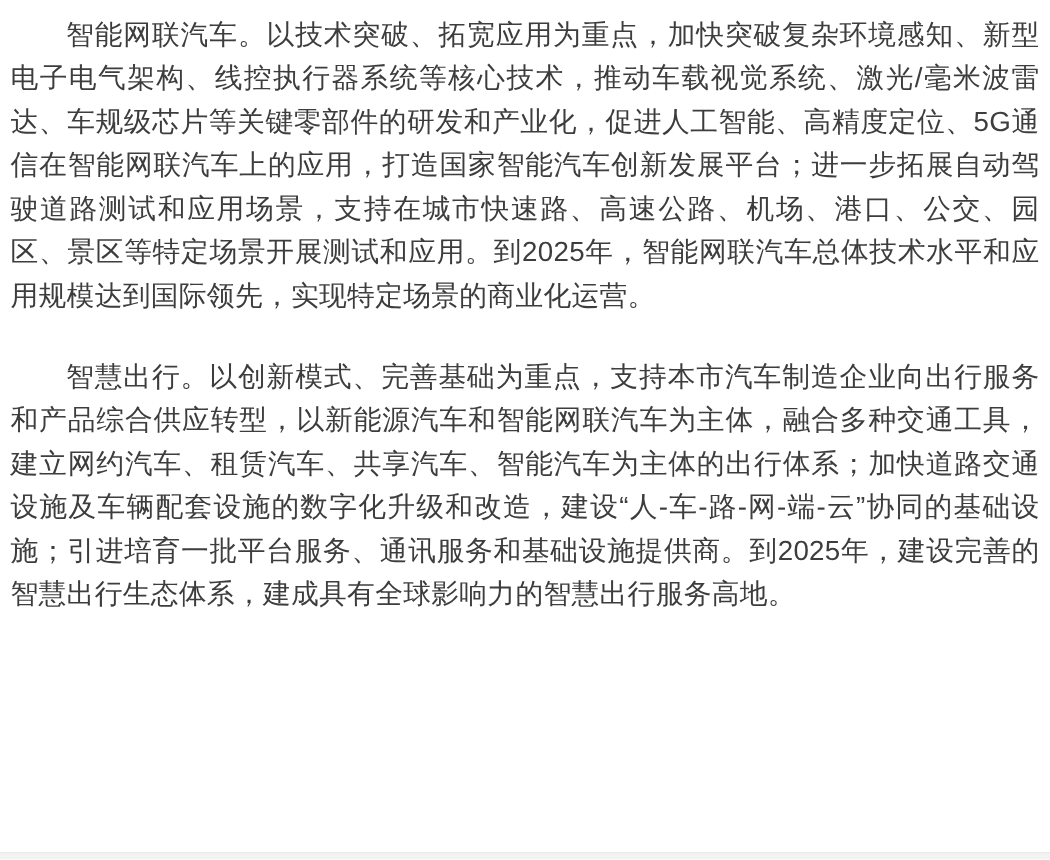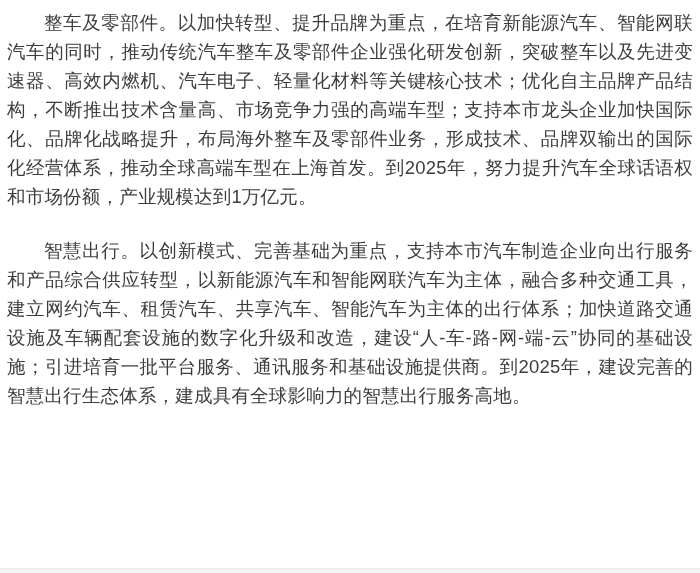--- a/index.html
+++ b/index.html
@@ -40,17 +40,17 @@
     width: 700px;
     height: 4px;
     background: #f3f3f3;
     border-top: 1px solid #ececec;
   }
 </style>
 </head>
 <body>
 
 <div class="doc-page">
-  <p class="doc-paragraph">整车及零部件。以加快转型、提升品牌为重点，在培育新能源汽车、智能网联汽车的同时，推动传统汽车整车及零部件企业强化研发创新，突破整车以及先进变速器、高效内燃机、汽车电子、轻量化材料等关键核心技术；优化自主品牌产品结构，不断推出技术含量高、市场竞争力强的高端车型；支持本市龙头企业加快国际化、品牌化战略提升，布局海外整车及零部件业务，形成技术、品牌双输出的国际化经营体系，推动全球高端车型在上海首发。到2025年，努力提升汽车全球话语权和市场份额，产业规模达到1万亿元。</p>
+  <p class="doc-paragraph">智能网联汽车。以技术突破、拓宽应用为重点，加快突破复杂环境感知、新型电子电气架构、线控执行器系统等核心技术，推动车载视觉系统、激光/毫米波雷达、车规级芯片等关键零部件的研发和产业化，促进人工智能、高精度定位、5G通信在智能网联汽车上的应用，打造国家智能汽车创新发展平台；进一步拓展自动驾驶道路测试和应用场景，支持在城市快速路、高速公路、机场、港口、公交、园区、景区等特定场景开展测试和应用。到2025年，智能网联汽车总体技术水平和应用规模达到国际领先，实现特定场景的商业化运营。</p>
   <p class="doc-paragraph">智慧出行。以创新模式、完善基础为重点，支持本市汽车制造企业向出行服务和产品综合供应转型，以新能源汽车和智能网联汽车为主体，融合多种交通工具，建立网约汽车、租赁汽车、共享汽车、智能汽车为主体的出行体系；加快道路交通设施及车辆配套设施的数字化升级和改造，建设“人-车-路-网-端-云”协同的基础设施；引进培育一批平台服务、通讯服务和基础设施提供商。到2025年，建设完善的智慧出行生态体系，建成具有全球影响力的智慧出行服务高地。</p>
 </div>
 
 <div class="bottom-strip"></div>
 
 </body></html>

